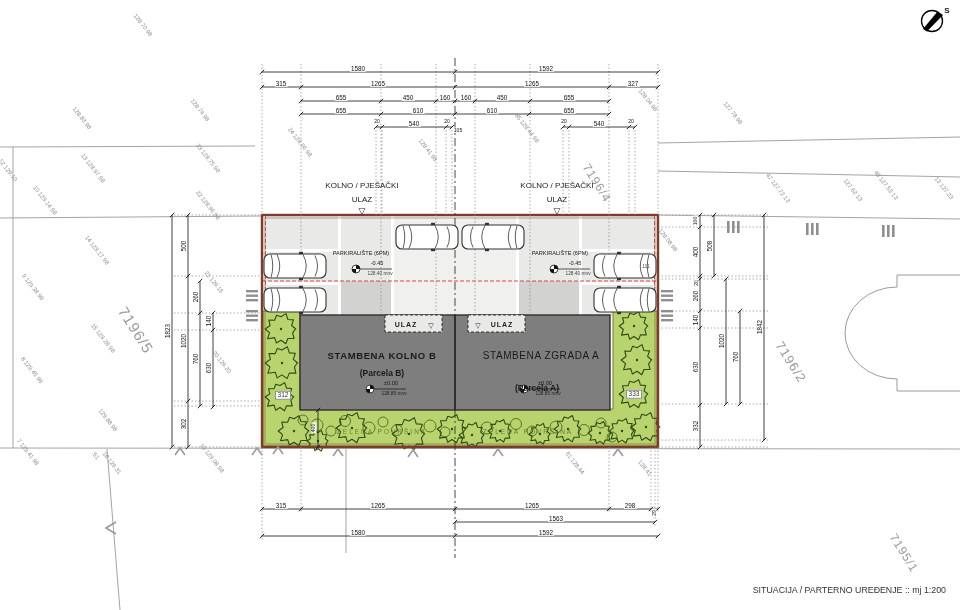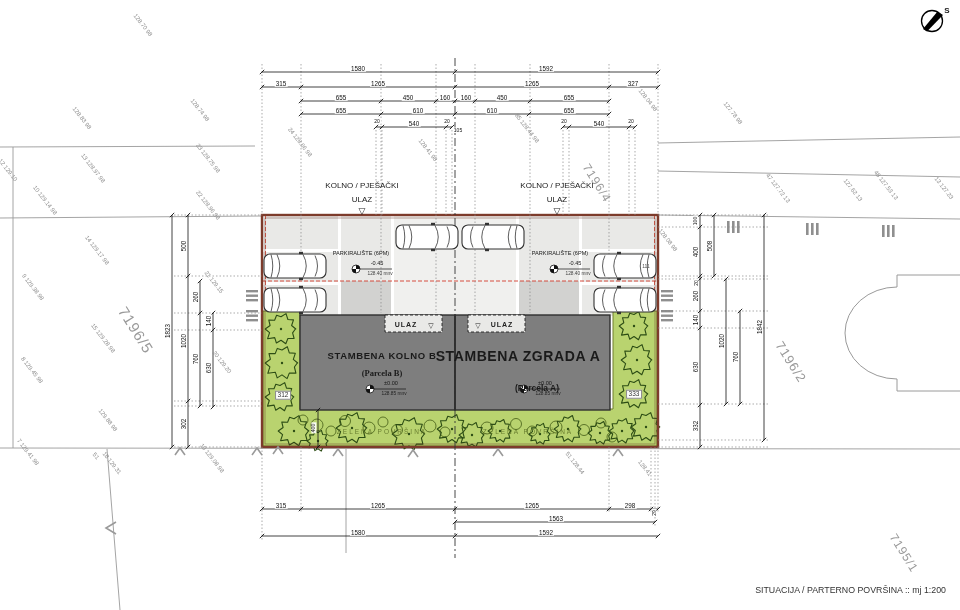--- a/index.html
+++ b/index.html
@@ -12,22 +12,22 @@
   .survey{color:#8f8f8f;}
   .dim{background:rgba(255,255,255,.92);padding:0 1px;color:#111;}
   .parcel{color:#9a9a9a;letter-spacing:1px;}
   .greenlbl{color:#55691f;opacity:.8;letter-spacing:2px;font-size:5.5px;}
   .boxed{background:#fff;border:0.5px solid #888;padding:0 1.5px;font-size:5.5px;color:#333;}
   .tag{color:#555;}
   .tri{color:#222;}
   #t-title{position:absolute;right:14px;top:585px;font-size:8.8px;color:#333;white-space:nowrap;}
   #north-s{left:947px;top:11px;font-size:8px;font-weight:bold;}
   #b-name-b{left:382px;top:356px;font-size:9.5px;font-weight:bold;letter-spacing:.6px;}
-  #b-parc-b{left:382px;top:373px;font-size:8.5px;font-weight:bold;font-family:Liberation Serif, serif;}
-  #b-name-a{left:518px;top:356px;font-size:14px;font-weight:bold;letter-spacing:.6px;}
+  #b-parc-b{left:382px;top:373px;font-size:8.5px;font-weight:bold;}
+  #b-name-a{left:541px;top:356px;font-size:10px;font-weight:normal;letter-spacing:.6px;}
   #b-parc-a{left:537px;top:373px;font-size:8.5px;font-weight:bold;margin-top:15px;}
   #k1-b{left:362px;top:186px;font-size:8px;}
   #k2-b{left:362px;top:200px;font-size:8px;}
   #k1-a{left:557px;top:186px;font-size:8px;}
   #k2-a{left:557px;top:200px;font-size:8px;}
   #p-lbl-b{left:361px;top:254px;font-size:5.6px;color:#222;}
   #p-lbl-a{left:560px;top:254px;font-size:5.6px;color:#222;}
   #p-ev-b{left:377px;top:264px;font-size:5.6px;}
   #p-ea-b{left:380px;top:274px;font-size:4.8px;color:#444;}
   #p-ev-a{left:575px;top:264px;font-size:5.6px;}
@@ -492,21 +492,21 @@
       <span class="ann boxed" style="left: 283px; top: 395px; font-size: 6.5px; transform: translate(-50%, -50%) rotate(0deg);">312</span>
       <span class="ann boxed" style="left: 634px; top: 394px; font-size: 6.5px; transform: translate(-50%, -50%) rotate(0deg);">333</span>
       <span class="ann tag" style="left: 646px; top: 266px; font-size: 5px; transform: translate(-50%, -50%) rotate(0deg);">111</span>
       <span class="ann tri" style="left: 362px; top: 211px; font-size: 9px; transform: translate(-50%, -50%) rotate(0deg);">▽</span>
       <span class="ann tri" style="left: 557px; top: 211px; font-size: 9px; transform: translate(-50%, -50%) rotate(0deg);">▽</span>
       <span class="ann tri" style="left: 431px; top: 325px; font-size: 7px; transform: translate(-50%, -50%) rotate(0deg);">▽</span>
       <span class="ann tri" style="left: 478px; top: 325px; font-size: 7px; transform: translate(-50%, -50%) rotate(0deg);">▽</span>
     </div>
 
   <span class="ann" id="north-s">S</span>
-  <span id="t-title">SITUACIJA / PARTERNO POVRŠINA :: mj 1:200</span>
+  <span id="t-title">SITUACIJA / PARTERNO UREĐENJE :: mj 1:200</span>
 
   <span class="ann" id="b-name-b">STAMBENA KOLNO B</span>
   <span class="ann" id="b-parc-b">(Parcela B)</span>
   <span class="ann" id="b-name-a">STAMBENA ZGRADA A</span>
   <span class="ann" id="b-parc-a">(Parcela A)</span>
 
   <span class="ann" id="k1-b">KOLNO / PJEŠAČKI</span>
   <span class="ann" id="k2-b">ULAZ</span>
   <span class="ann" id="k1-a">KOLNO / PJEŠAČKI</span>
   <span class="ann" id="k2-a">ULAZ</span>

